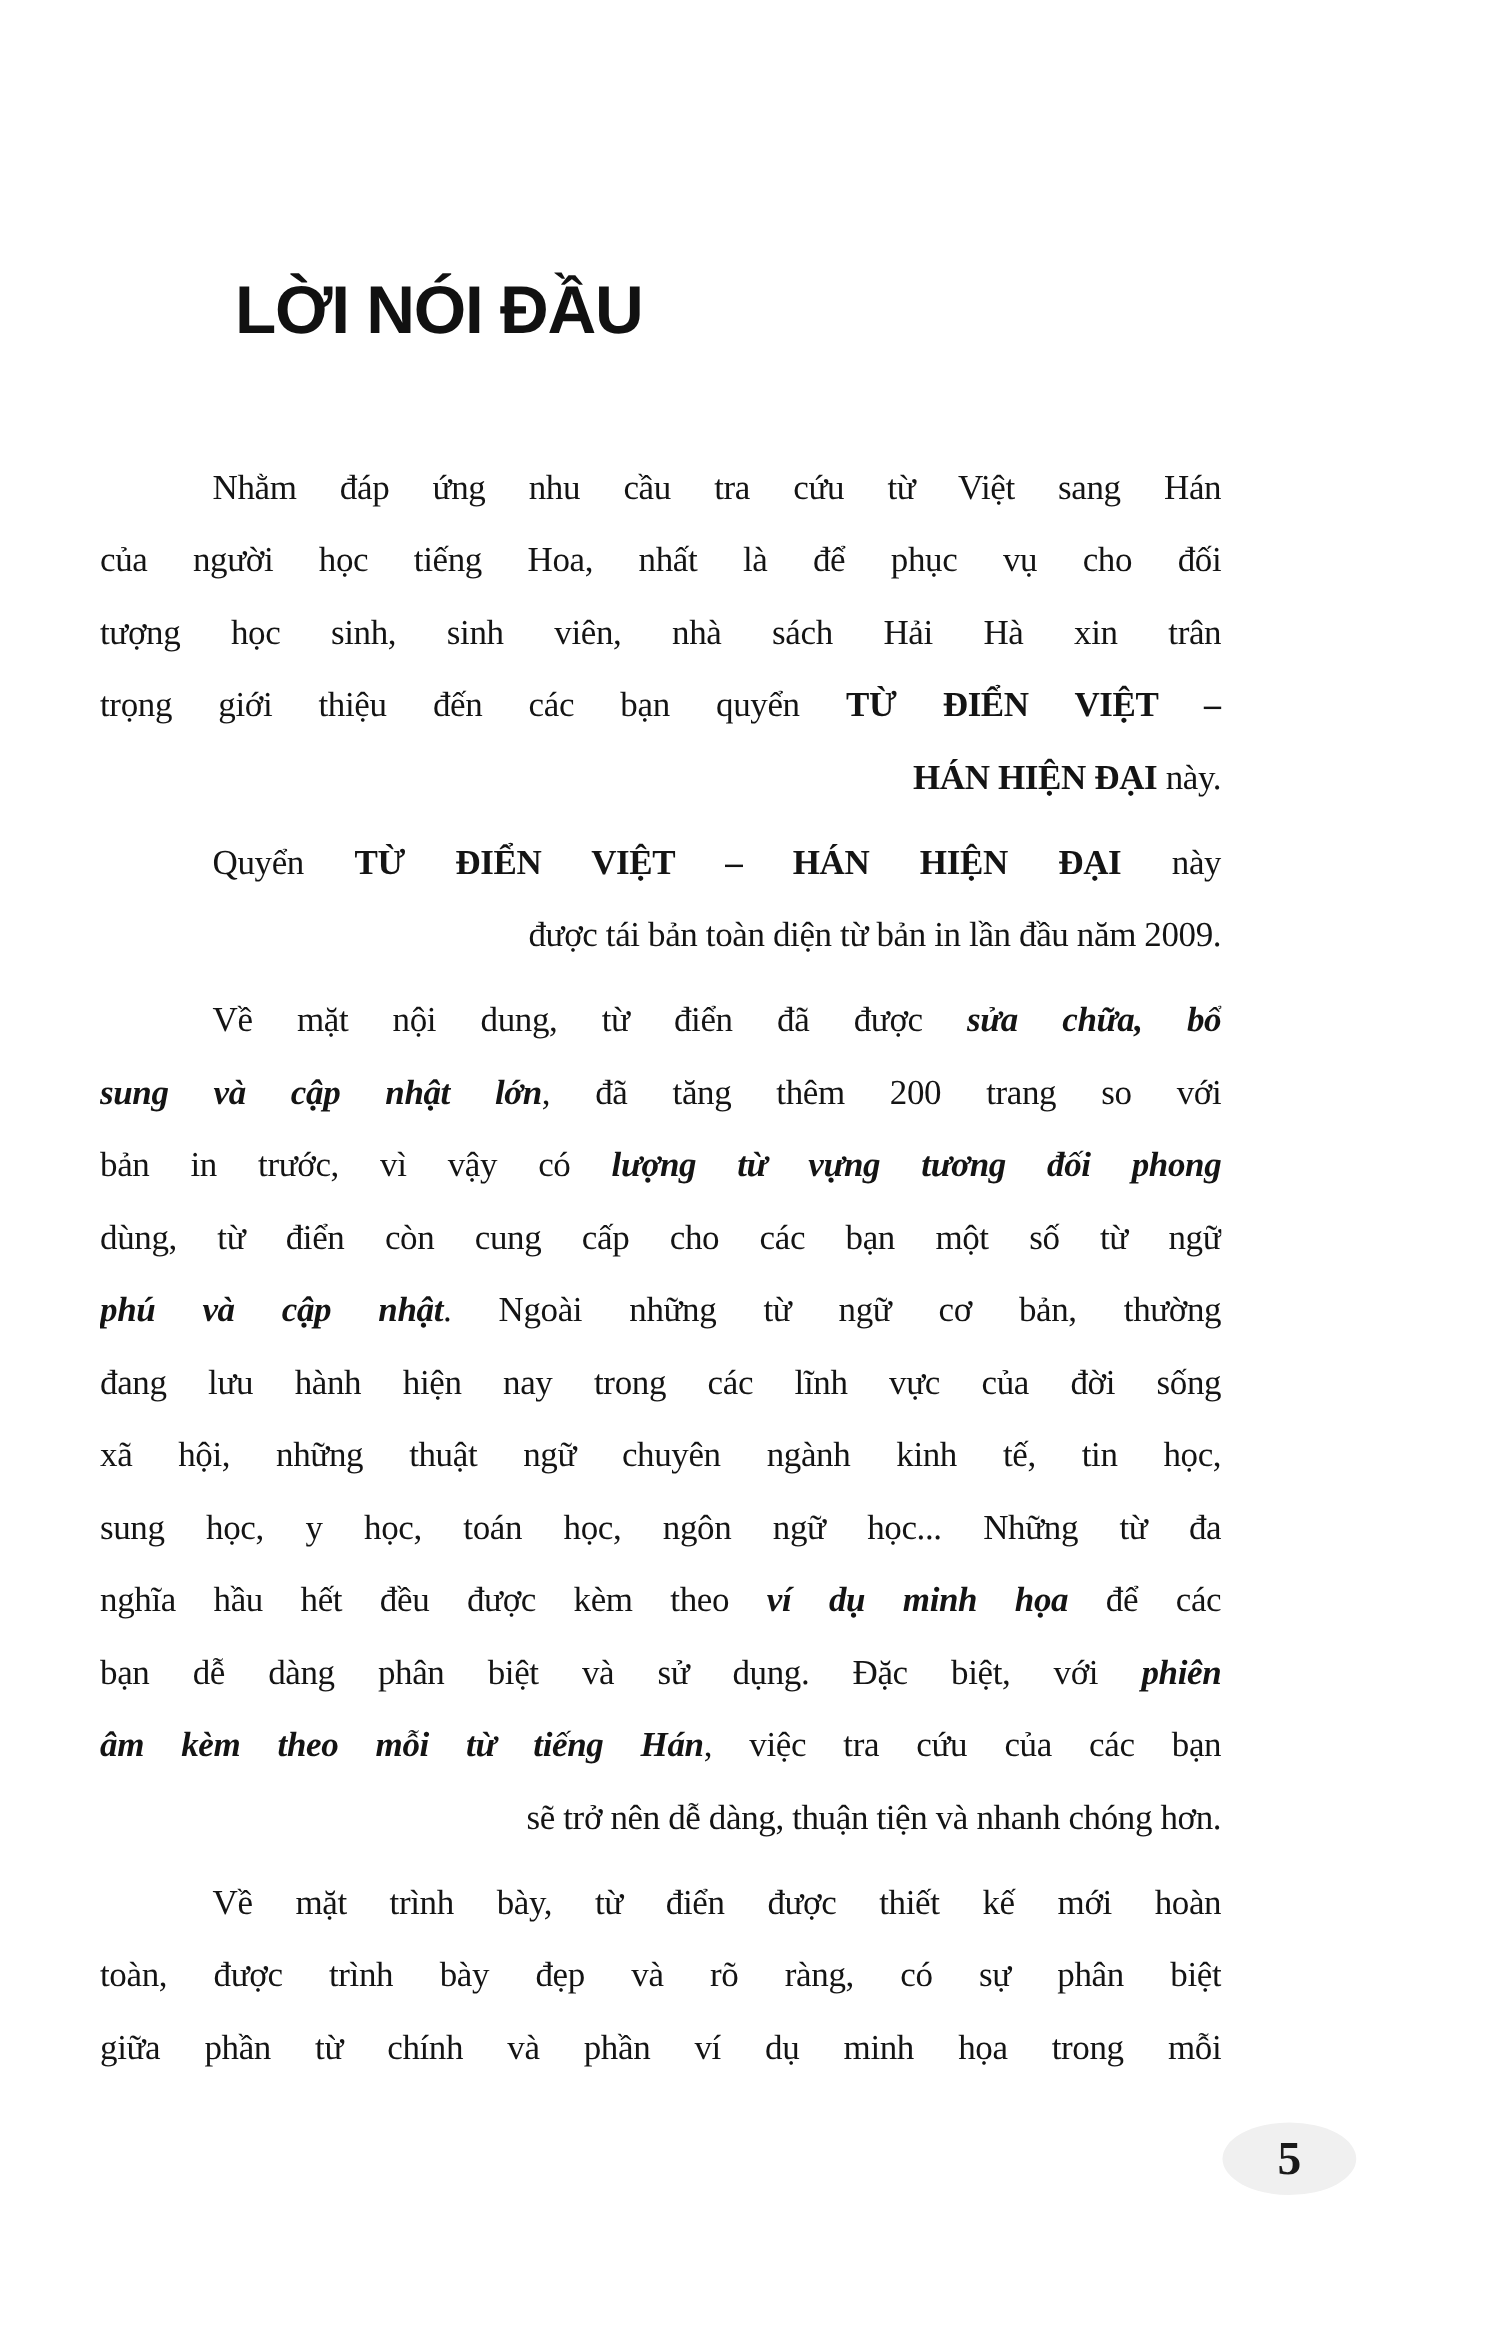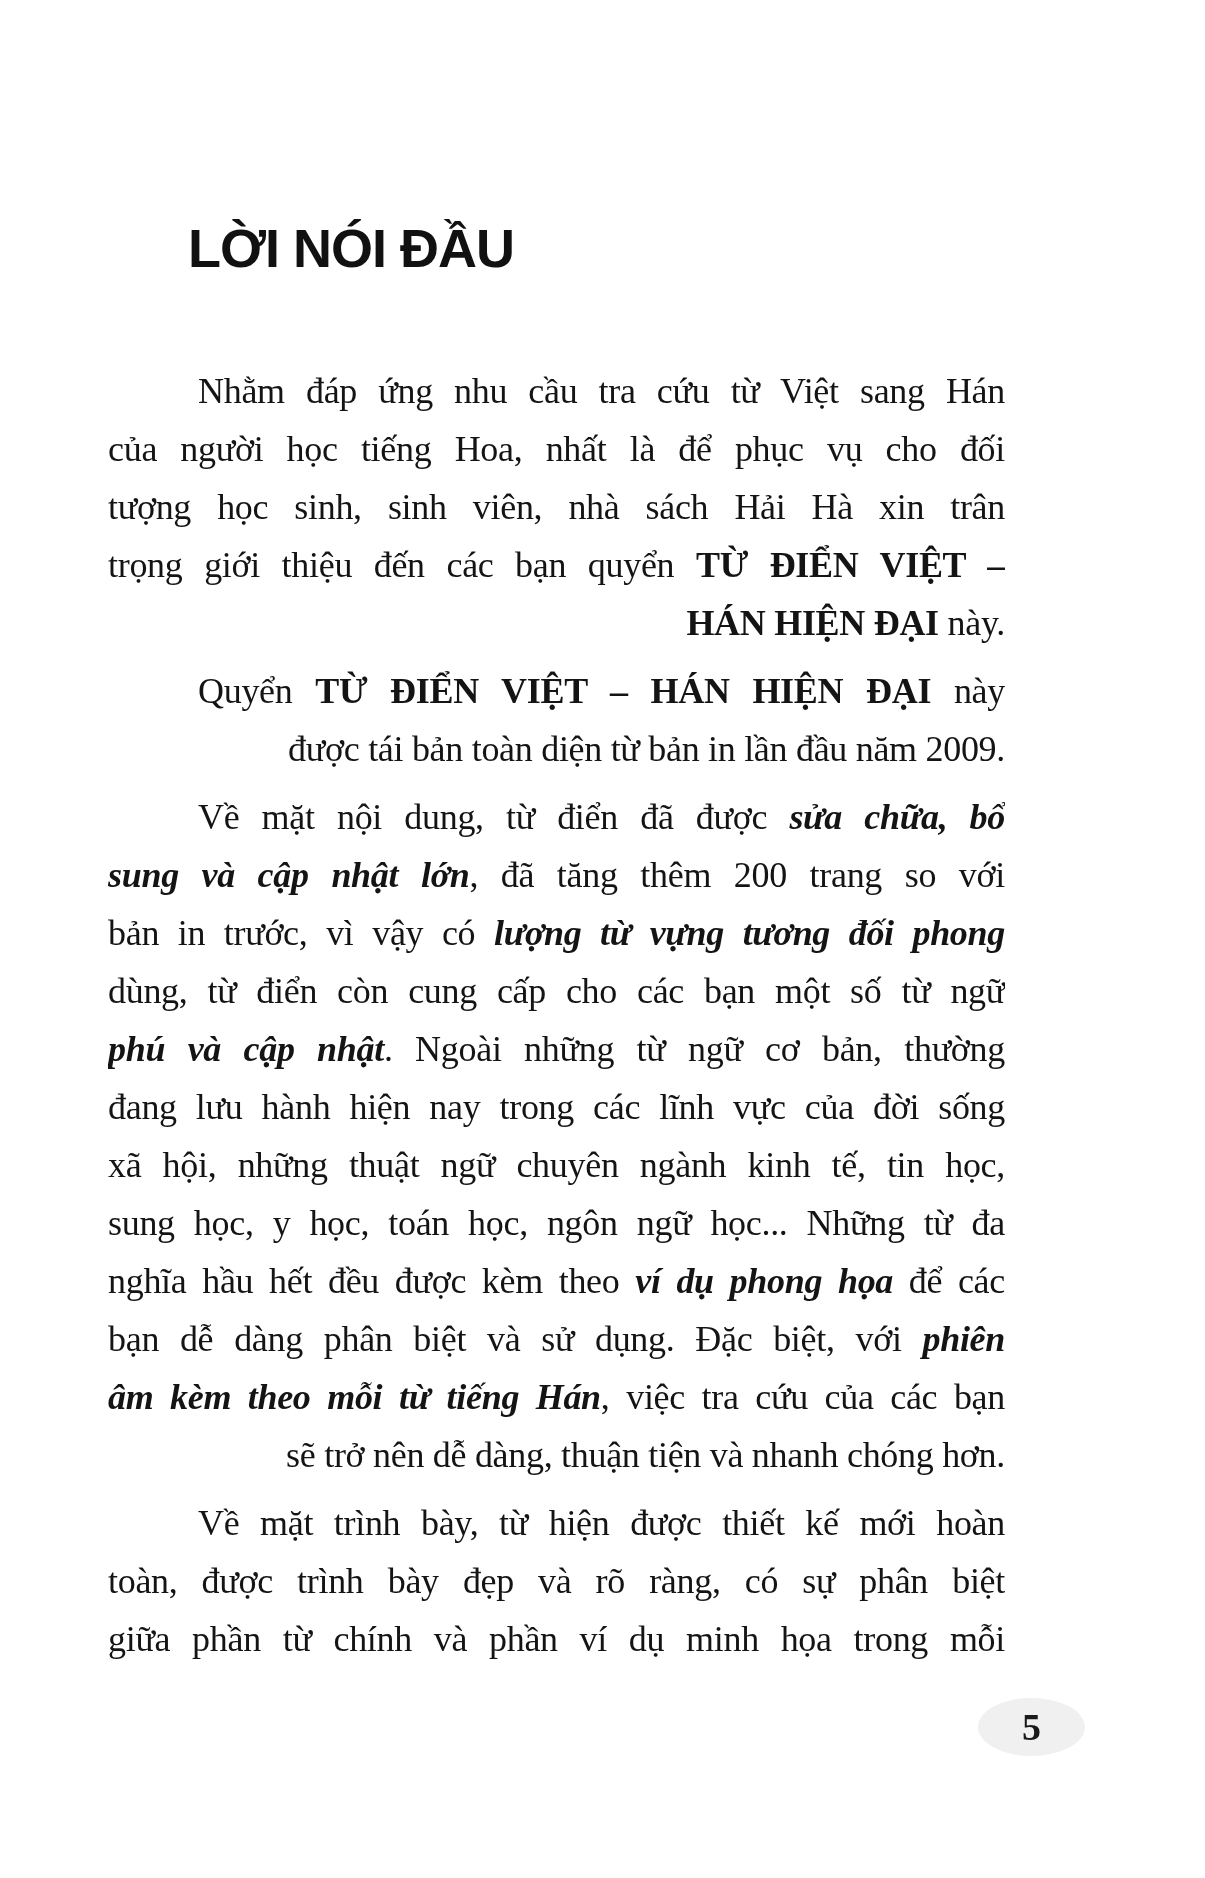--- a/index.html
+++ b/index.html
@@ -15,22 +15,22 @@
     width: 897px; margin: 0 0 0 188px;
     font-family: "Liberation Sans", "DejaVu Sans", sans-serif;
     font-weight: bold;
     font-size: 54px;
     line-height: 60px;
     letter-spacing: -1px;
     color: #111111;
   }
   .body-text {
     width: 897px;
-    margin: 84px 0 0 108px;
-    font-size: 36px;
+    margin: 84px 0 0 80px;
+    font-size: 28px;
     line-height: 58px;
     letter-spacing: -0.3px;
   }
   .paragraph { margin: 0 0 10px 0; }
   .line { height: 58px; overflow: hidden; }
   .line.justify { text-align: justify; text-align-last: justify; text-justify: inter-word; }
   .line.left { text-align: right; }
   .line.indent { padding-left: 90px; }
   .seg-bold { font-weight: bold; }
   .seg-bolditalic { font-weight: bold; font-style: italic; }
@@ -69,27 +69,27 @@
       </div>
       <div class="paragraph">
         <div class="line justify indent"><span class="seg-normal">Về mặt nội dung, từ điển đã được </span><span class="seg-bolditalic">sửa chữa, bổ</span></div>
         <div class="line justify"><span class="seg-bolditalic">sung và cập nhật lớn</span><span class="seg-normal">, đã tăng thêm 200 trang so với</span></div>
         <div class="line justify"><span class="seg-normal">bản in trước, vì vậy có </span><span class="seg-bolditalic">lượng từ vựng tương đối phong</span></div>
         <div class="line justify"><span class="seg-normal">dùng, từ điển còn cung cấp cho các bạn một số từ ngữ</span></div>
         <div class="line justify"><span class="seg-bolditalic">phú và cập nhật</span><span class="seg-normal">. Ngoài những từ ngữ cơ bản, thường</span></div>
         <div class="line justify"><span class="seg-normal">đang lưu hành hiện nay trong các lĩnh vực của đời sống</span></div>
         <div class="line justify"><span class="seg-normal">xã hội, những thuật ngữ chuyên ngành kinh tế, tin học,</span></div>
         <div class="line justify"><span class="seg-normal">sung học, y học, toán học, ngôn ngữ học... Những từ đa</span></div>
-        <div class="line justify"><span class="seg-normal">nghĩa hầu hết đều được kèm theo </span><span class="seg-bolditalic">ví dụ phong họa</span><span class="seg-normal"> để các</span></div>
+        <div class="line justify"><span class="seg-normal">nghĩa hầu hết đều được kèm theo </span><span class="seg-bolditalic">ví dụ minh họa</span><span class="seg-normal"> để các</span></div>
         <div class="line justify"><span class="seg-normal">bạn dễ dàng phân biệt và sử dụng. Đặc biệt, với </span><span class="seg-bolditalic">phiên</span></div>
         <div class="line justify"><span class="seg-bolditalic">âm kèm theo mỗi từ tiếng Hán</span><span class="seg-normal">, việc tra cứu của các bạn</span></div>
         <div class="line left"><span class="seg-normal">sẽ trở nên dễ dàng, thuận tiện và nhanh chóng hơn.</span></div>
       </div>
       <div class="paragraph">
-        <div class="line justify indent"><span class="seg-normal">Về mặt trình bày, từ hiện được thiết kế mới hoàn</span></div>
+        <div class="line justify indent"><span class="seg-normal">Về mặt trình bày, từ điển được thiết kế mới hoàn</span></div>
         <div class="line justify"><span class="seg-normal">toàn, được trình bày đẹp và rõ ràng, có sự phân biệt</span></div>
         <div class="line justify"><span class="seg-normal">giữa phần từ chính và phần ví dụ minh họa trong mỗi</span></div>
       </div>
     </div>
   <div class="page-number-row">
     <div class="page-number-badge">
       <span class="page-number">5</span>
     </div>
   </div>
 </div>

